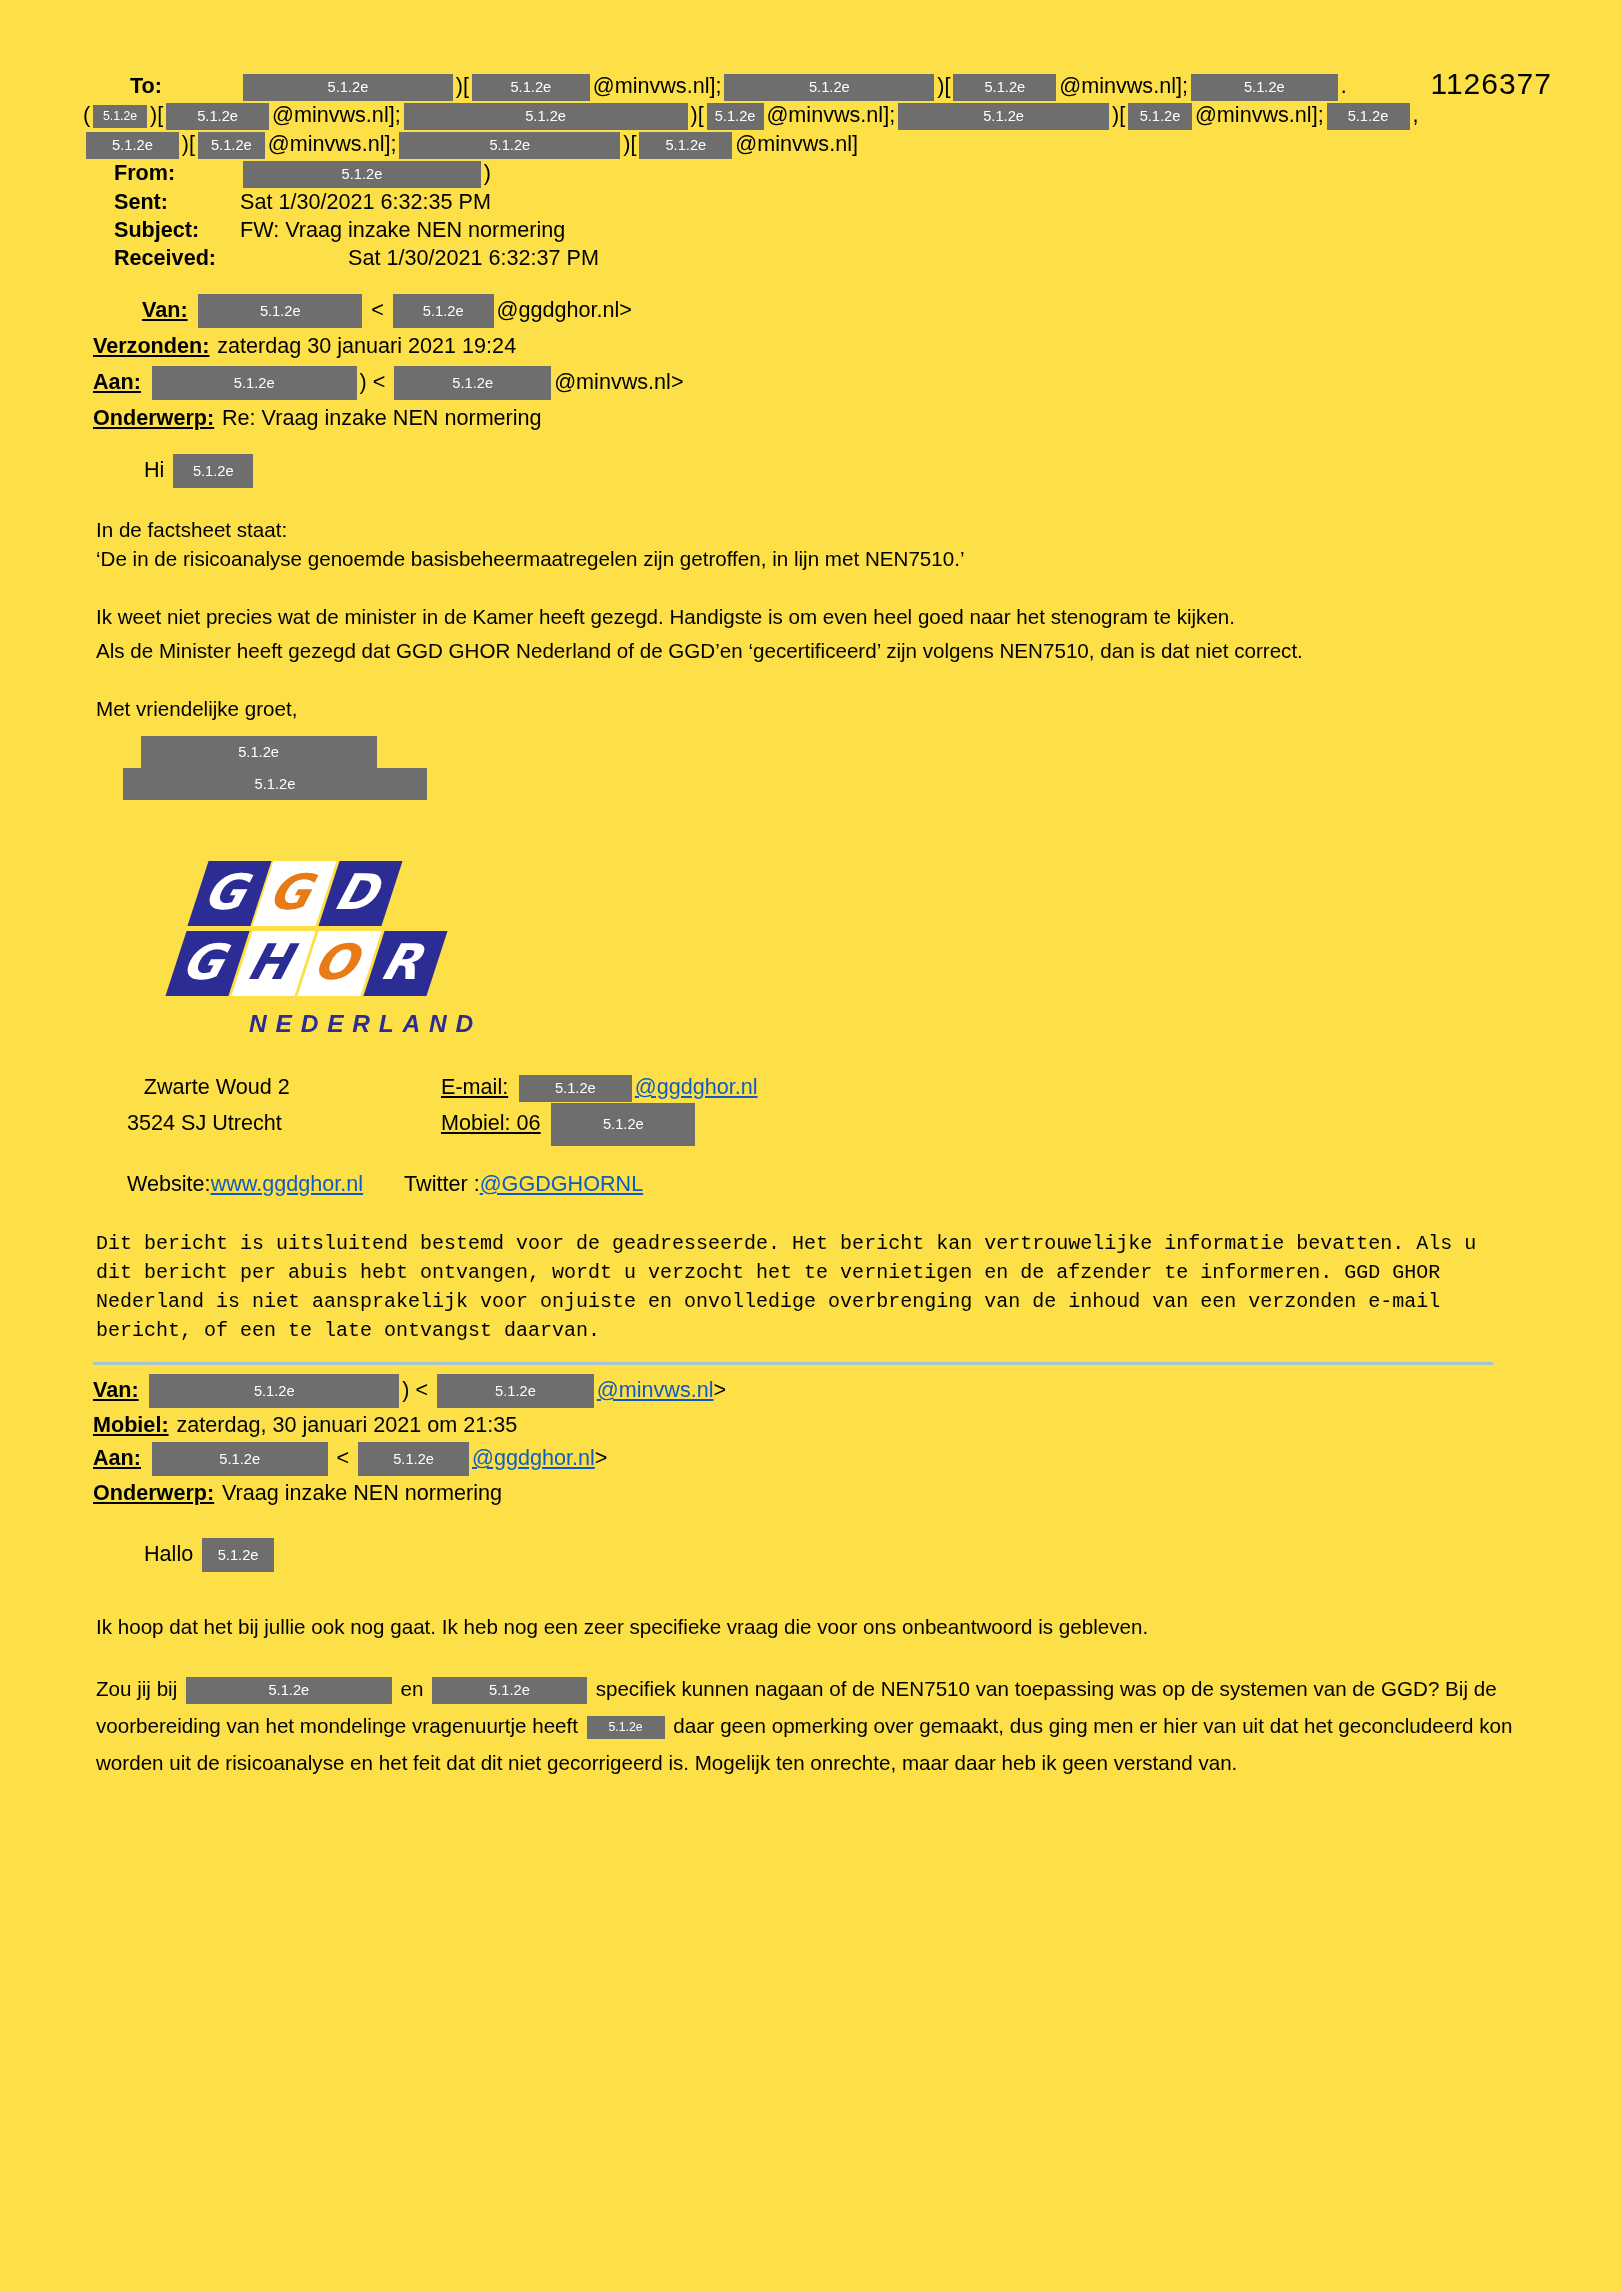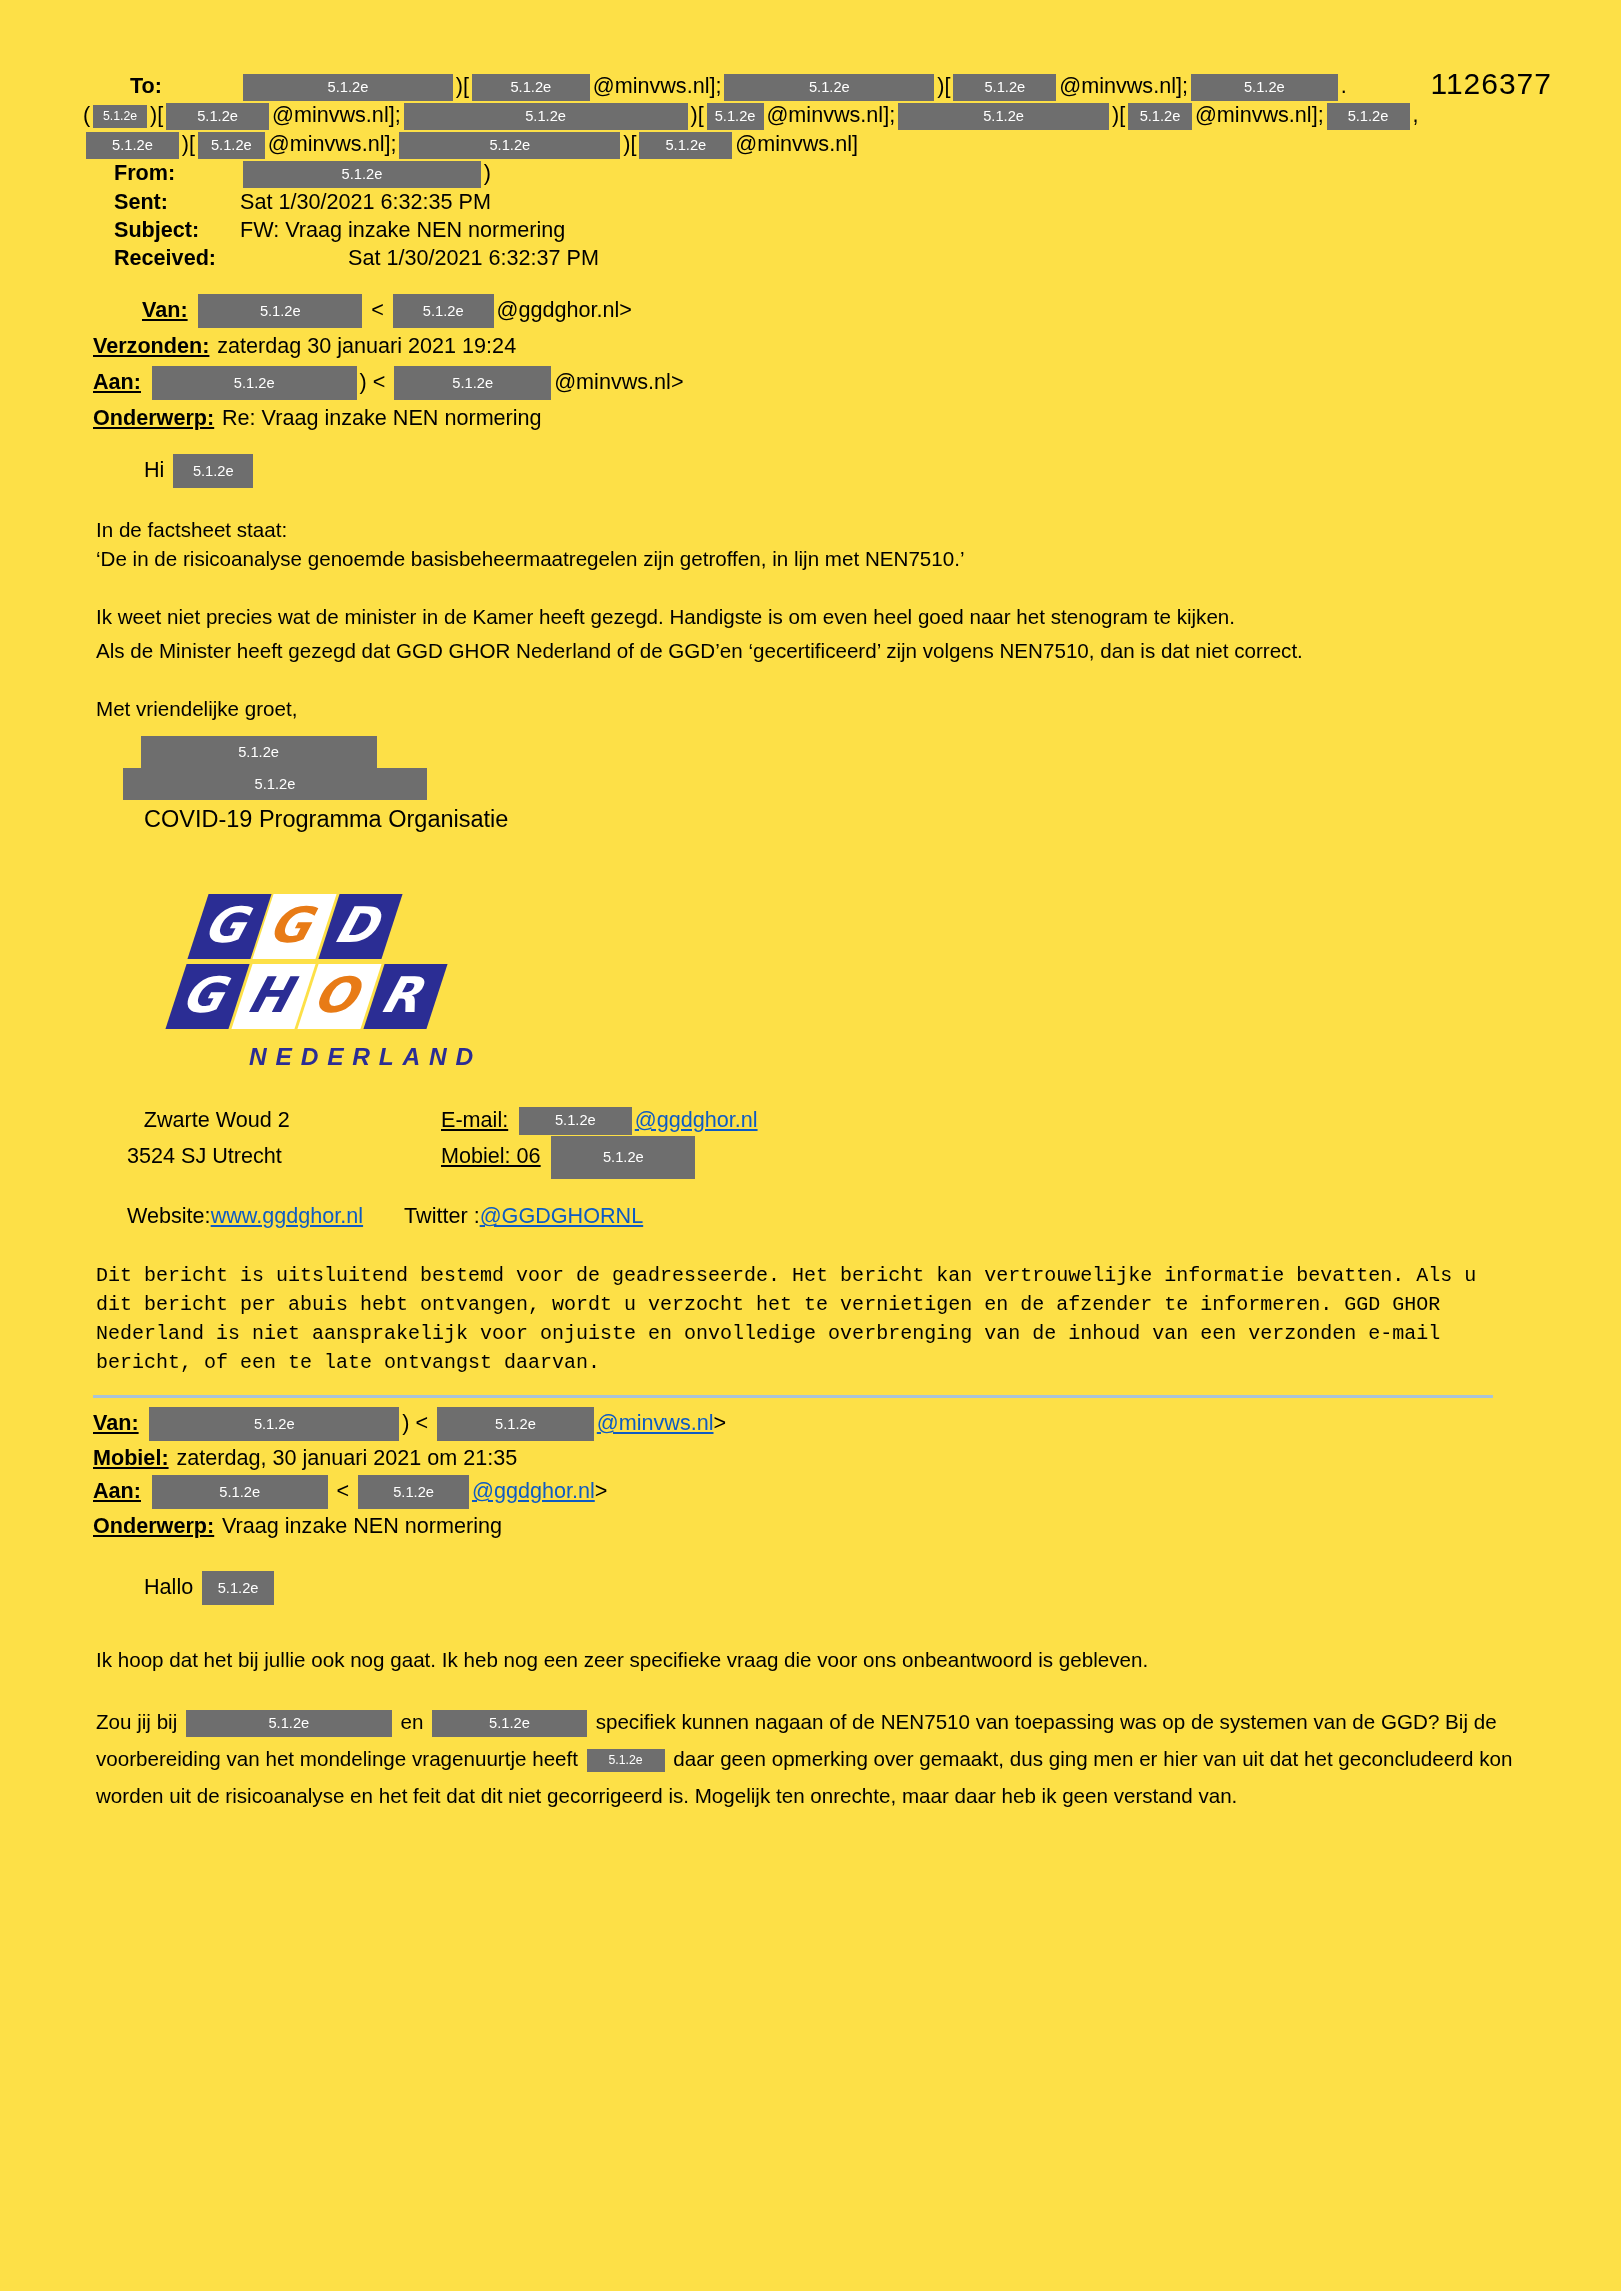--- a/index.html
+++ b/index.html
@@ -127,21 +127,20 @@
     <div>Ik weet niet precies wat de minister in de Kamer heeft gezegd. Handigste is om even heel goed naar het stenogram te kijken.</div>
     <div>Als de Minister heeft gezegd dat GGD GHOR Nederland of de GGD’en ‘gecertificeerd’ zijn volgens NEN7510, dan is dat niet correct.</div>
   </div>
 
   <div class="closing">Met vriendelijke groet,</div>
 
   <div class="sig">
     <div class="sigbar b1">5.1.2e</div>
     <div class="sigbar b2">5.1.2e</div>
   </div>
-  <div class="org">COVID-19 Programma Organisatie</div>
 
   <div class="logo">
     <div class="logo-row r1"><span class="tile tile-blue"><span class="glyph ink-white">G</span></span><span class="tile tile-white"><span class="glyph ink-orange">G</span></span><span class="tile tile-blue"><span class="glyph ink-white">D</span></span></div>
     <div class="logo-row r2"><span class="tile tile-blue"><span class="glyph ink-white">G</span></span><span class="tile tile-white"><span class="glyph ink-blue">H</span></span><span class="tile tile-white"><span class="glyph ink-orange">O</span></span><span class="tile tile-blue"><span class="glyph ink-white">R</span></span></div>
     <div class="logo-caption">NEDERLAND</div>
   </div>
 
   <div class="contact">
     <div>
       <span class="addr">Zwarte Woud 2</span><span class="blbl" style="font-weight:normal">E-mail:</span><span><span class="redact" style="width: 113px;">5.1.2e</span></span><span class="link">@ggdghor.nl</span>

